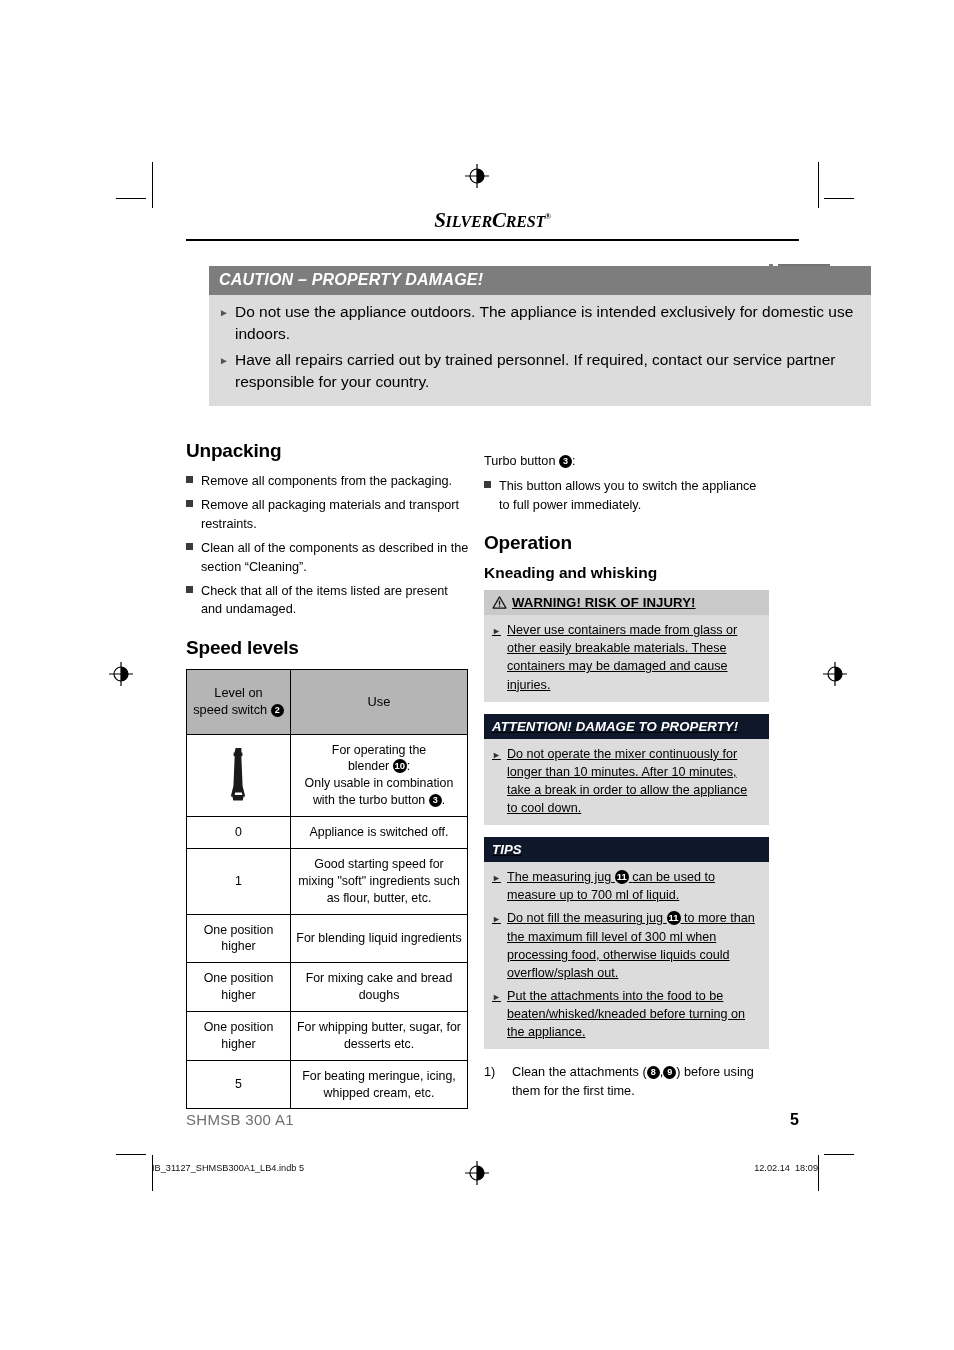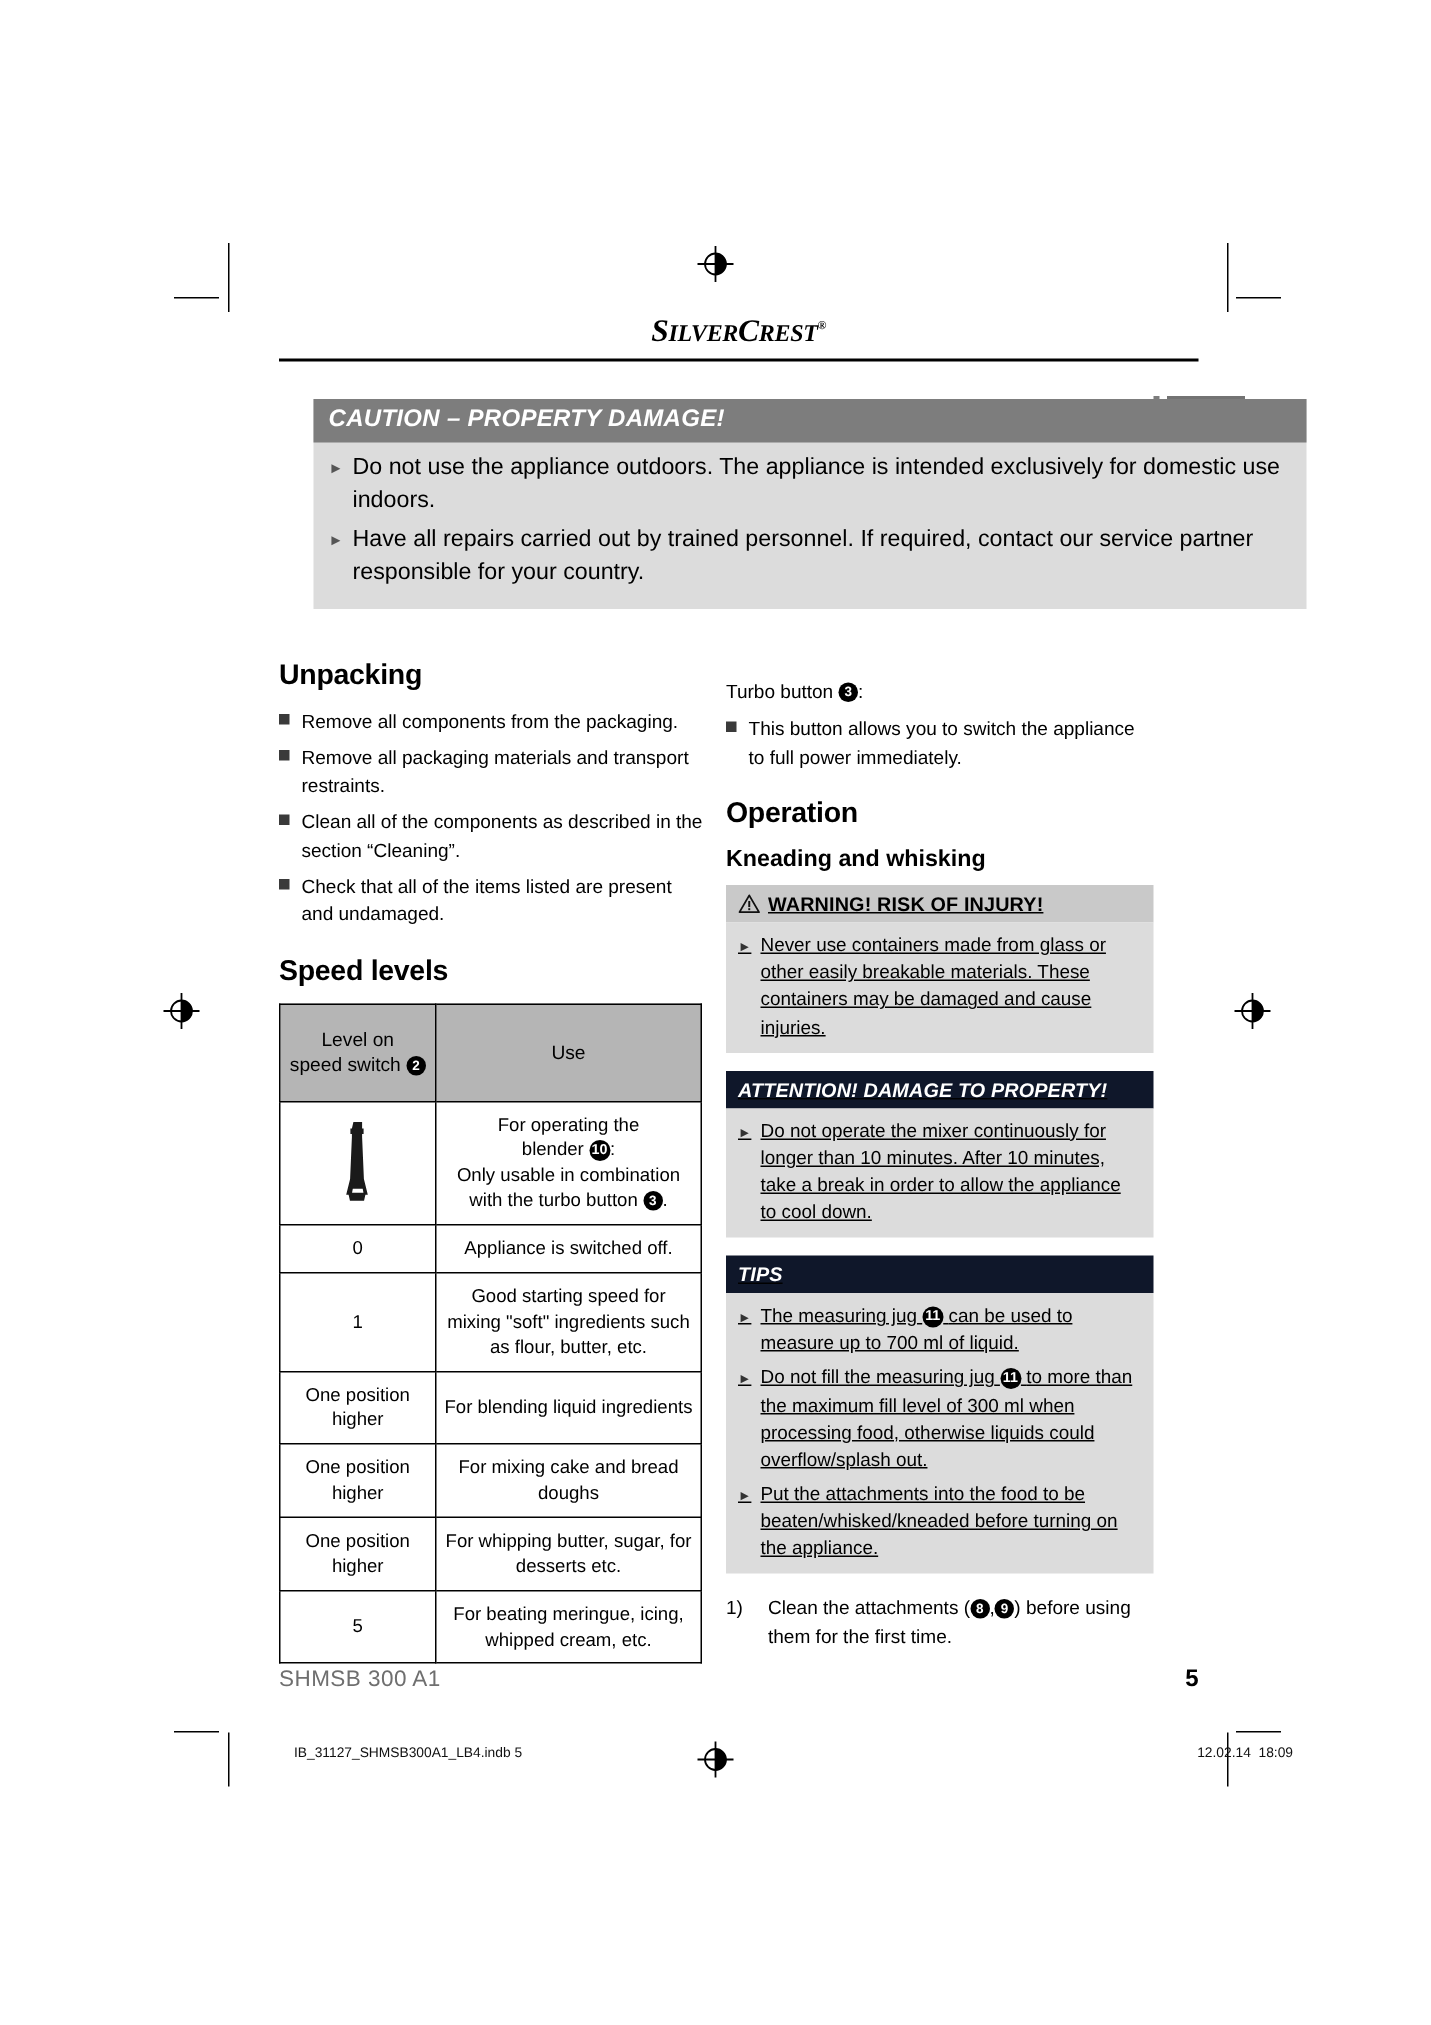--- a/index.html
+++ b/index.html
@@ -280,21 +280,20 @@
 
   .print-footer {
     position: absolute;
     left: 152px; top: 1163px;
     width: 666px;
     display: flex;
     justify-content: space-between;
     font-size: 9.2px;
     color: #111;
     font-family: "Liberation Sans", sans-serif;
-    padding-left: 44px;
   }
   .pf-rule {
     position: absolute;
     width: 1px; height: 36px;
     background: #000;
     top: 1155px;
   }
 </style>
 </head>
 <body>

